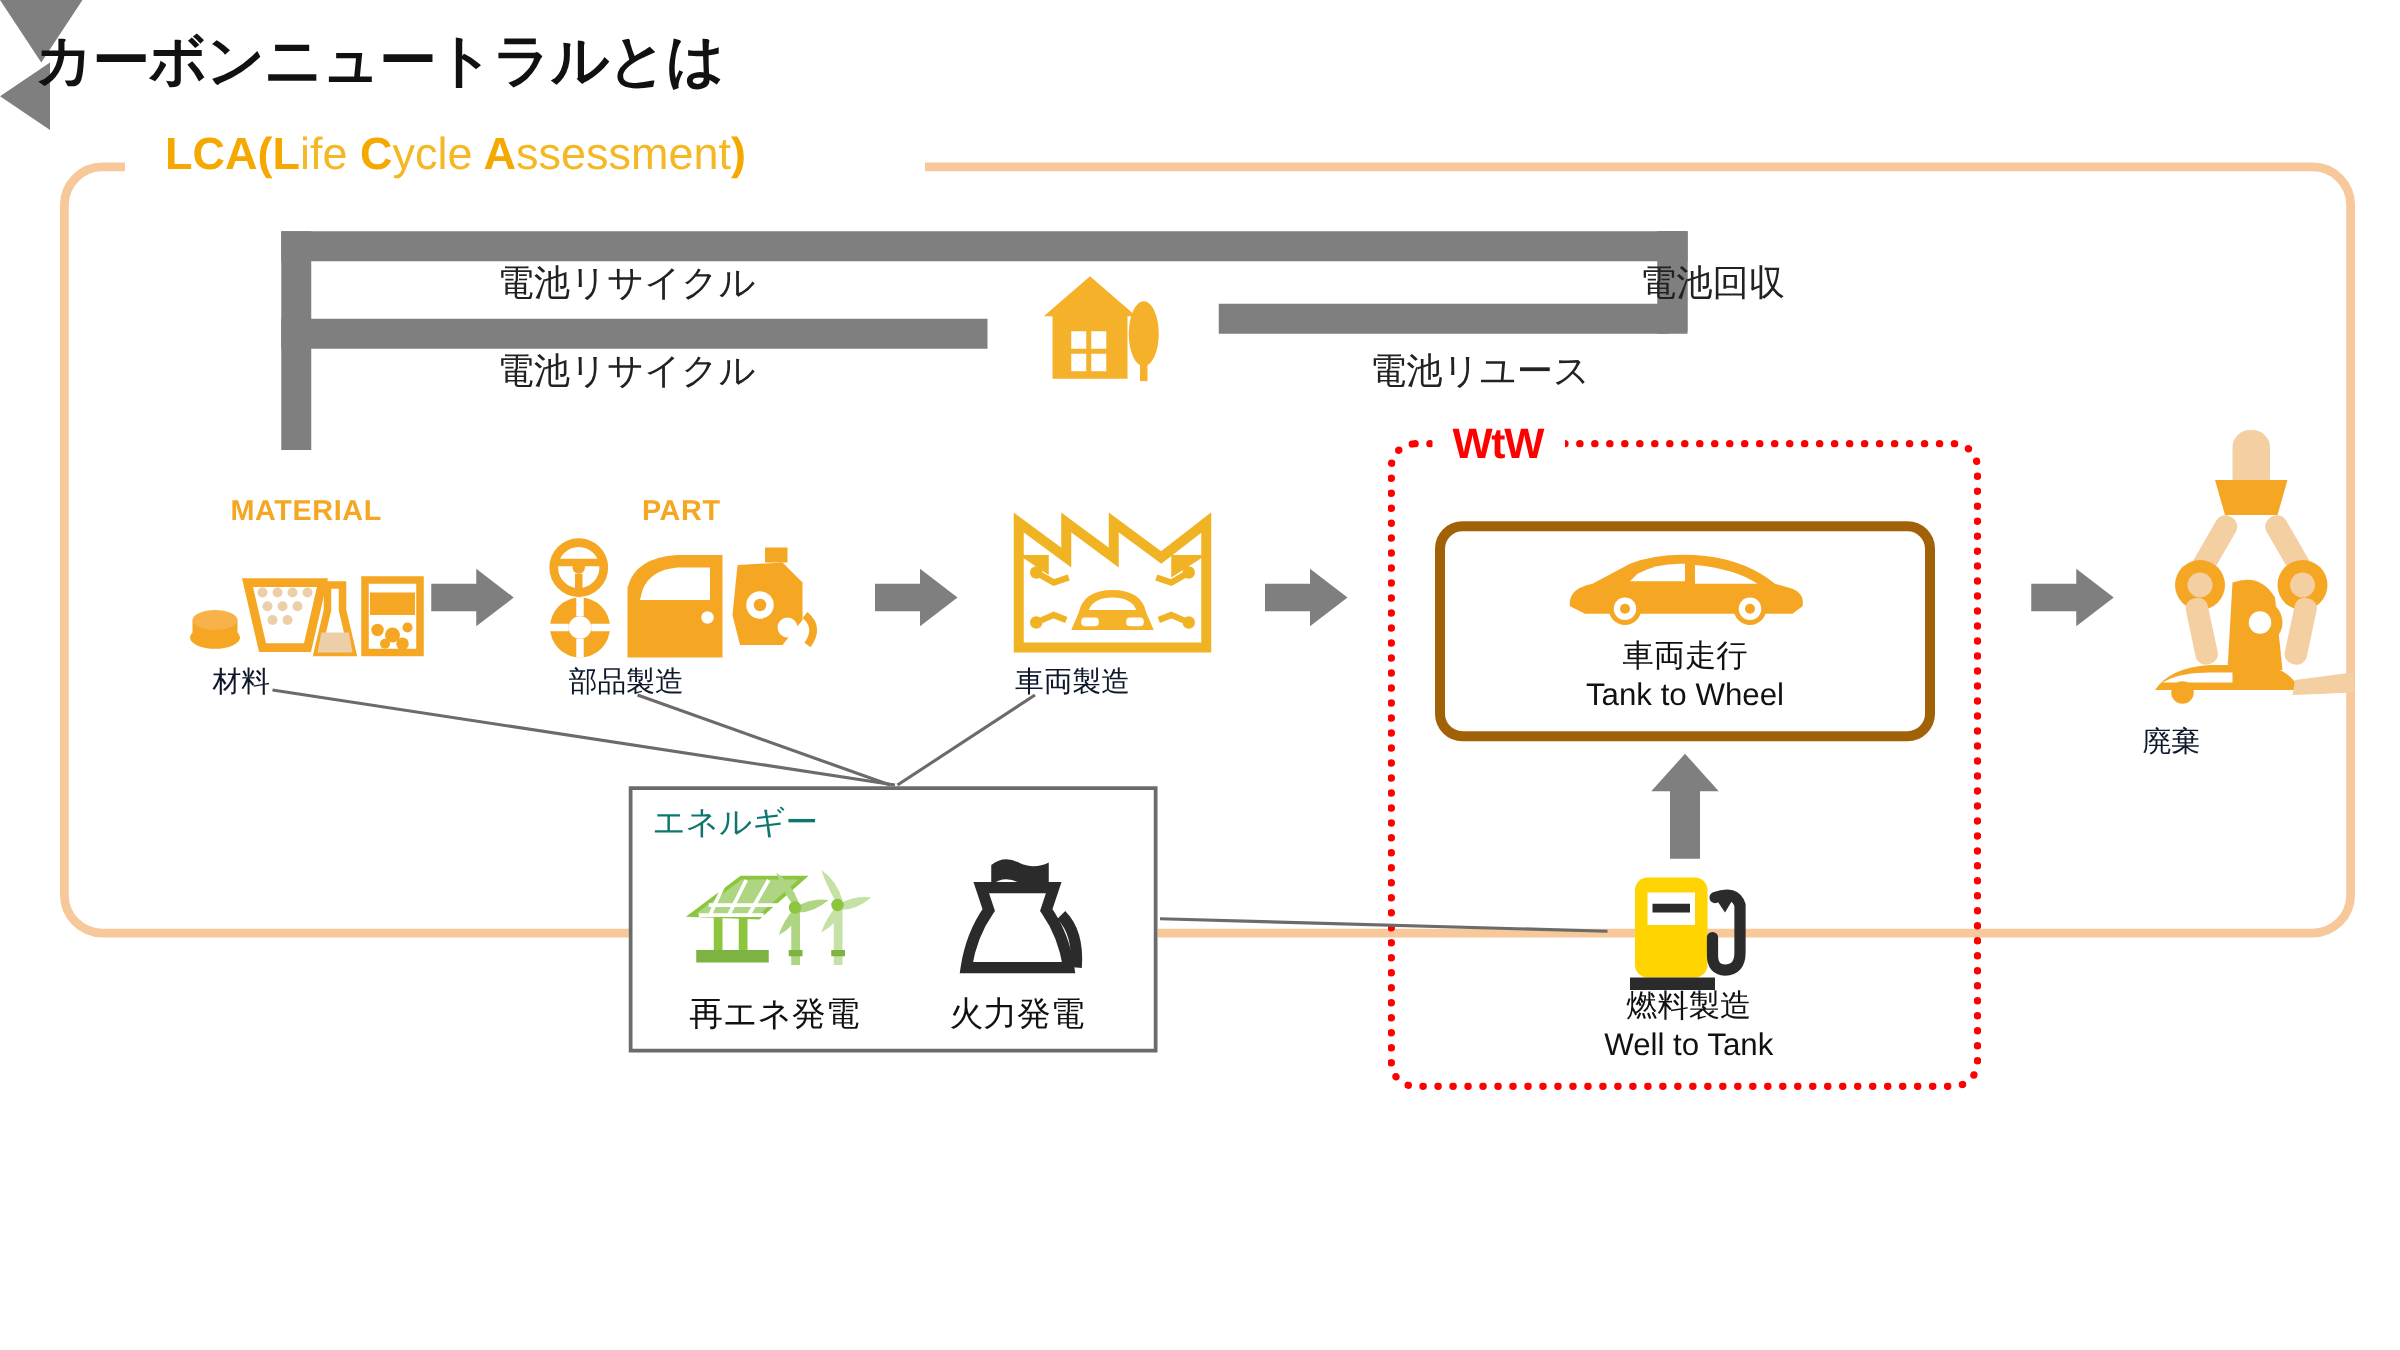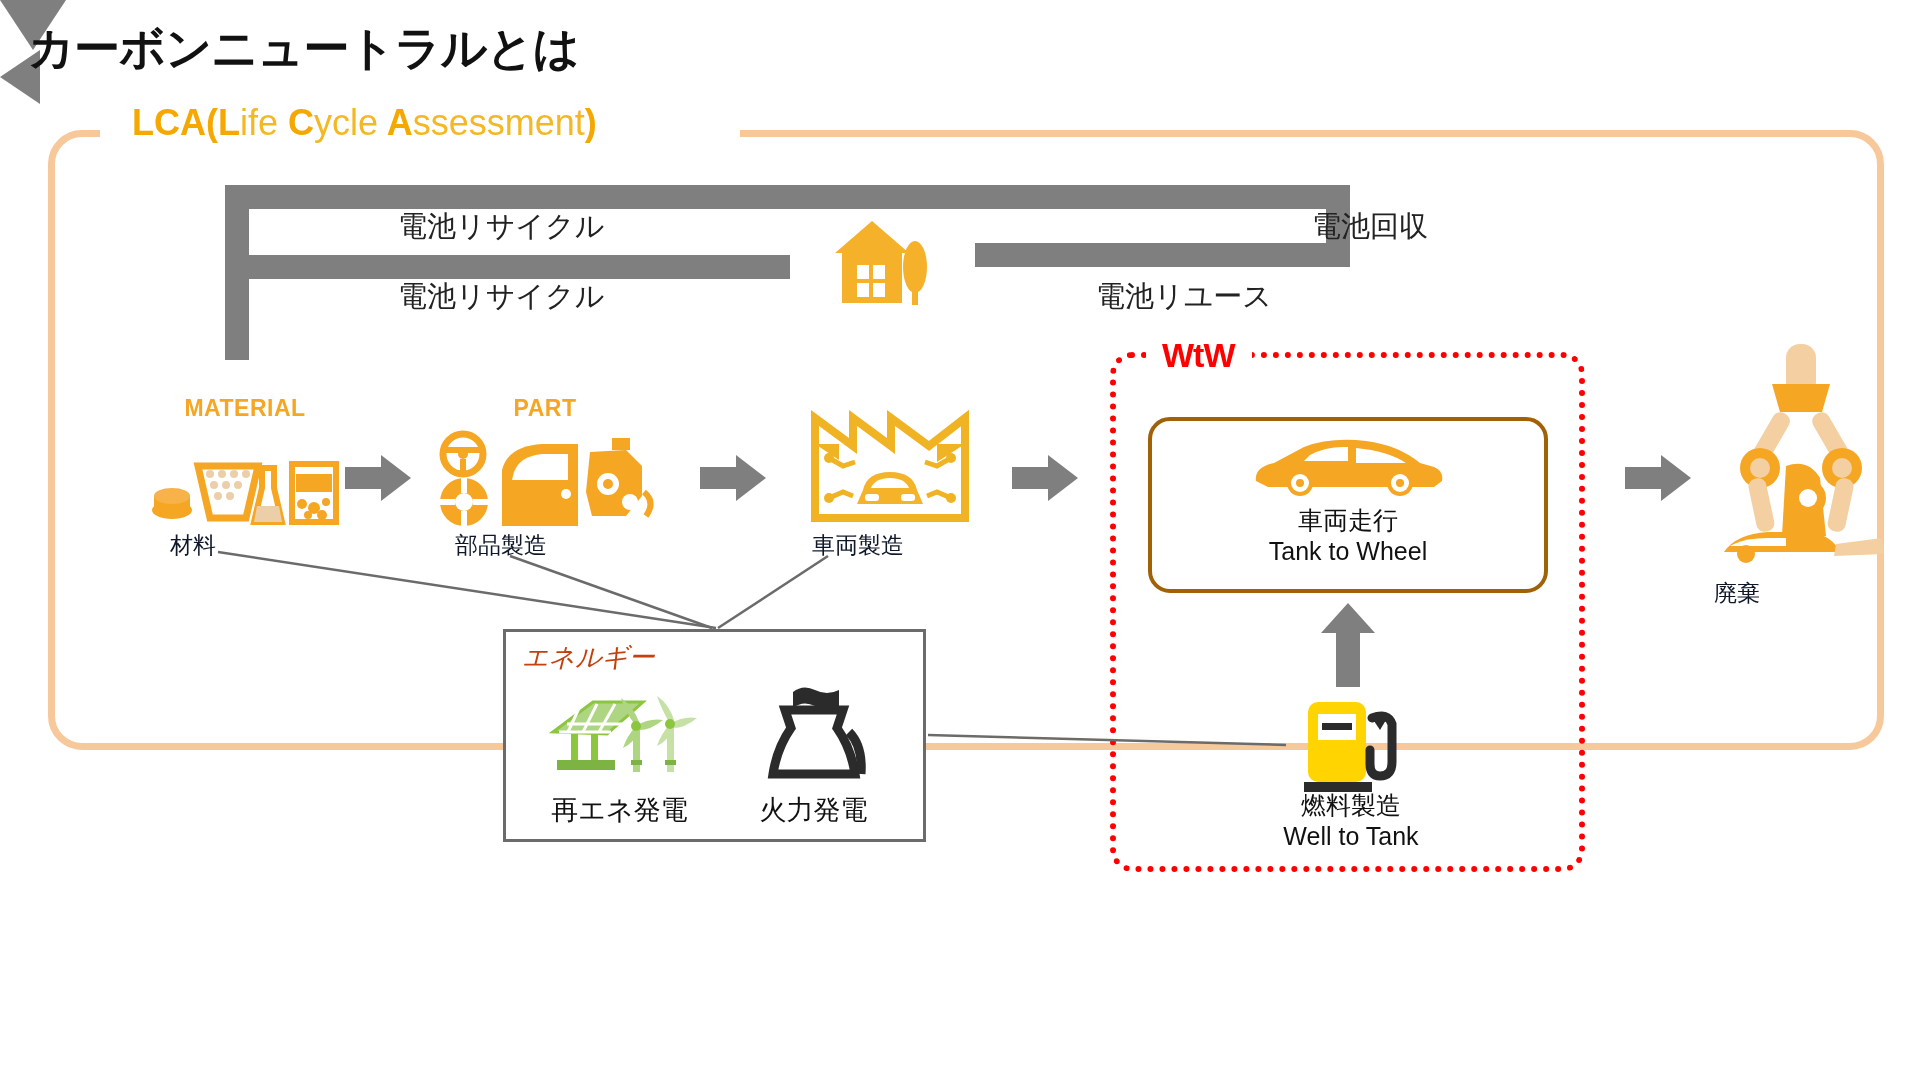--- a/index.html
+++ b/index.html
@@ -107,21 +107,21 @@
     position:absolute; left:1146px; top:340px; width:106px; height:24px; background:#ffffff;
   }
   #wtw-label {
     position:absolute; left:1162px; top:336px;
     font-size:34px; font-weight:bold; color:#ff0000; letter-spacing:-1px;
   }
 
   
   #ttw-box {
     position:absolute; left:1148px; top:417px; width:400px; height:176px;
-    border:4px solid #a16207; border-radius:22px; background:#ffffff;
+    border:8px solid #a16207; border-radius:22px; background:#ffffff;
     display:flex; flex-direction:column; align-items:center; justify-content:flex-start;
     padding-top:8px;
   }
   #ttw-text { text-align:center; font-size:25px; color:#111; line-height:1.22; margin-top:2px; }
 
   
   #fuel-group { position:absolute; left:1286px; top:690px; width:130px; text-align:center; }
   #fuel-text  { position:absolute; left:1236px; top:790px; width:230px; text-align:center;
                 font-size:25px; color:#111; line-height:1.22; }
   #arrow-fuel-up {
@@ -132,21 +132,21 @@
     position:absolute; left:3px; top:0; width:0; height:0;
     border-left:27px solid transparent; border-right:27px solid transparent;
     border-bottom:30px solid #7f7f7f;
   }
 
   
   #energy-box {
     position:absolute; left:503px; top:629px; width:423px; height:213px;
     border:3px solid #6b6b6b; background:#ffffff;
   }
-  #energy-title { position:absolute; left:16px; top:8px; font-size:26px; color:#c2410c;font-style:italic; }
+  #energy-title { position:absolute; left:16px; top:8px; font-size:26px; color:#0f766e; }
   .energy-cell { position:absolute; top:52px; width:175px; text-align:center; }
   #energy-renew  { left:26px; }
   #energy-thermal{ left:220px; }
   .energy-cell .cap { font-size:27px; color:#111; margin-top:4px; }
 
   
   #dispose-icon { position:absolute; left:1716px; top:338px; width:170px; height:230px; }
 
   
   #connectors { position:absolute; left:0; top:0; width:1920px; height:1080px; pointer-events:none; }

